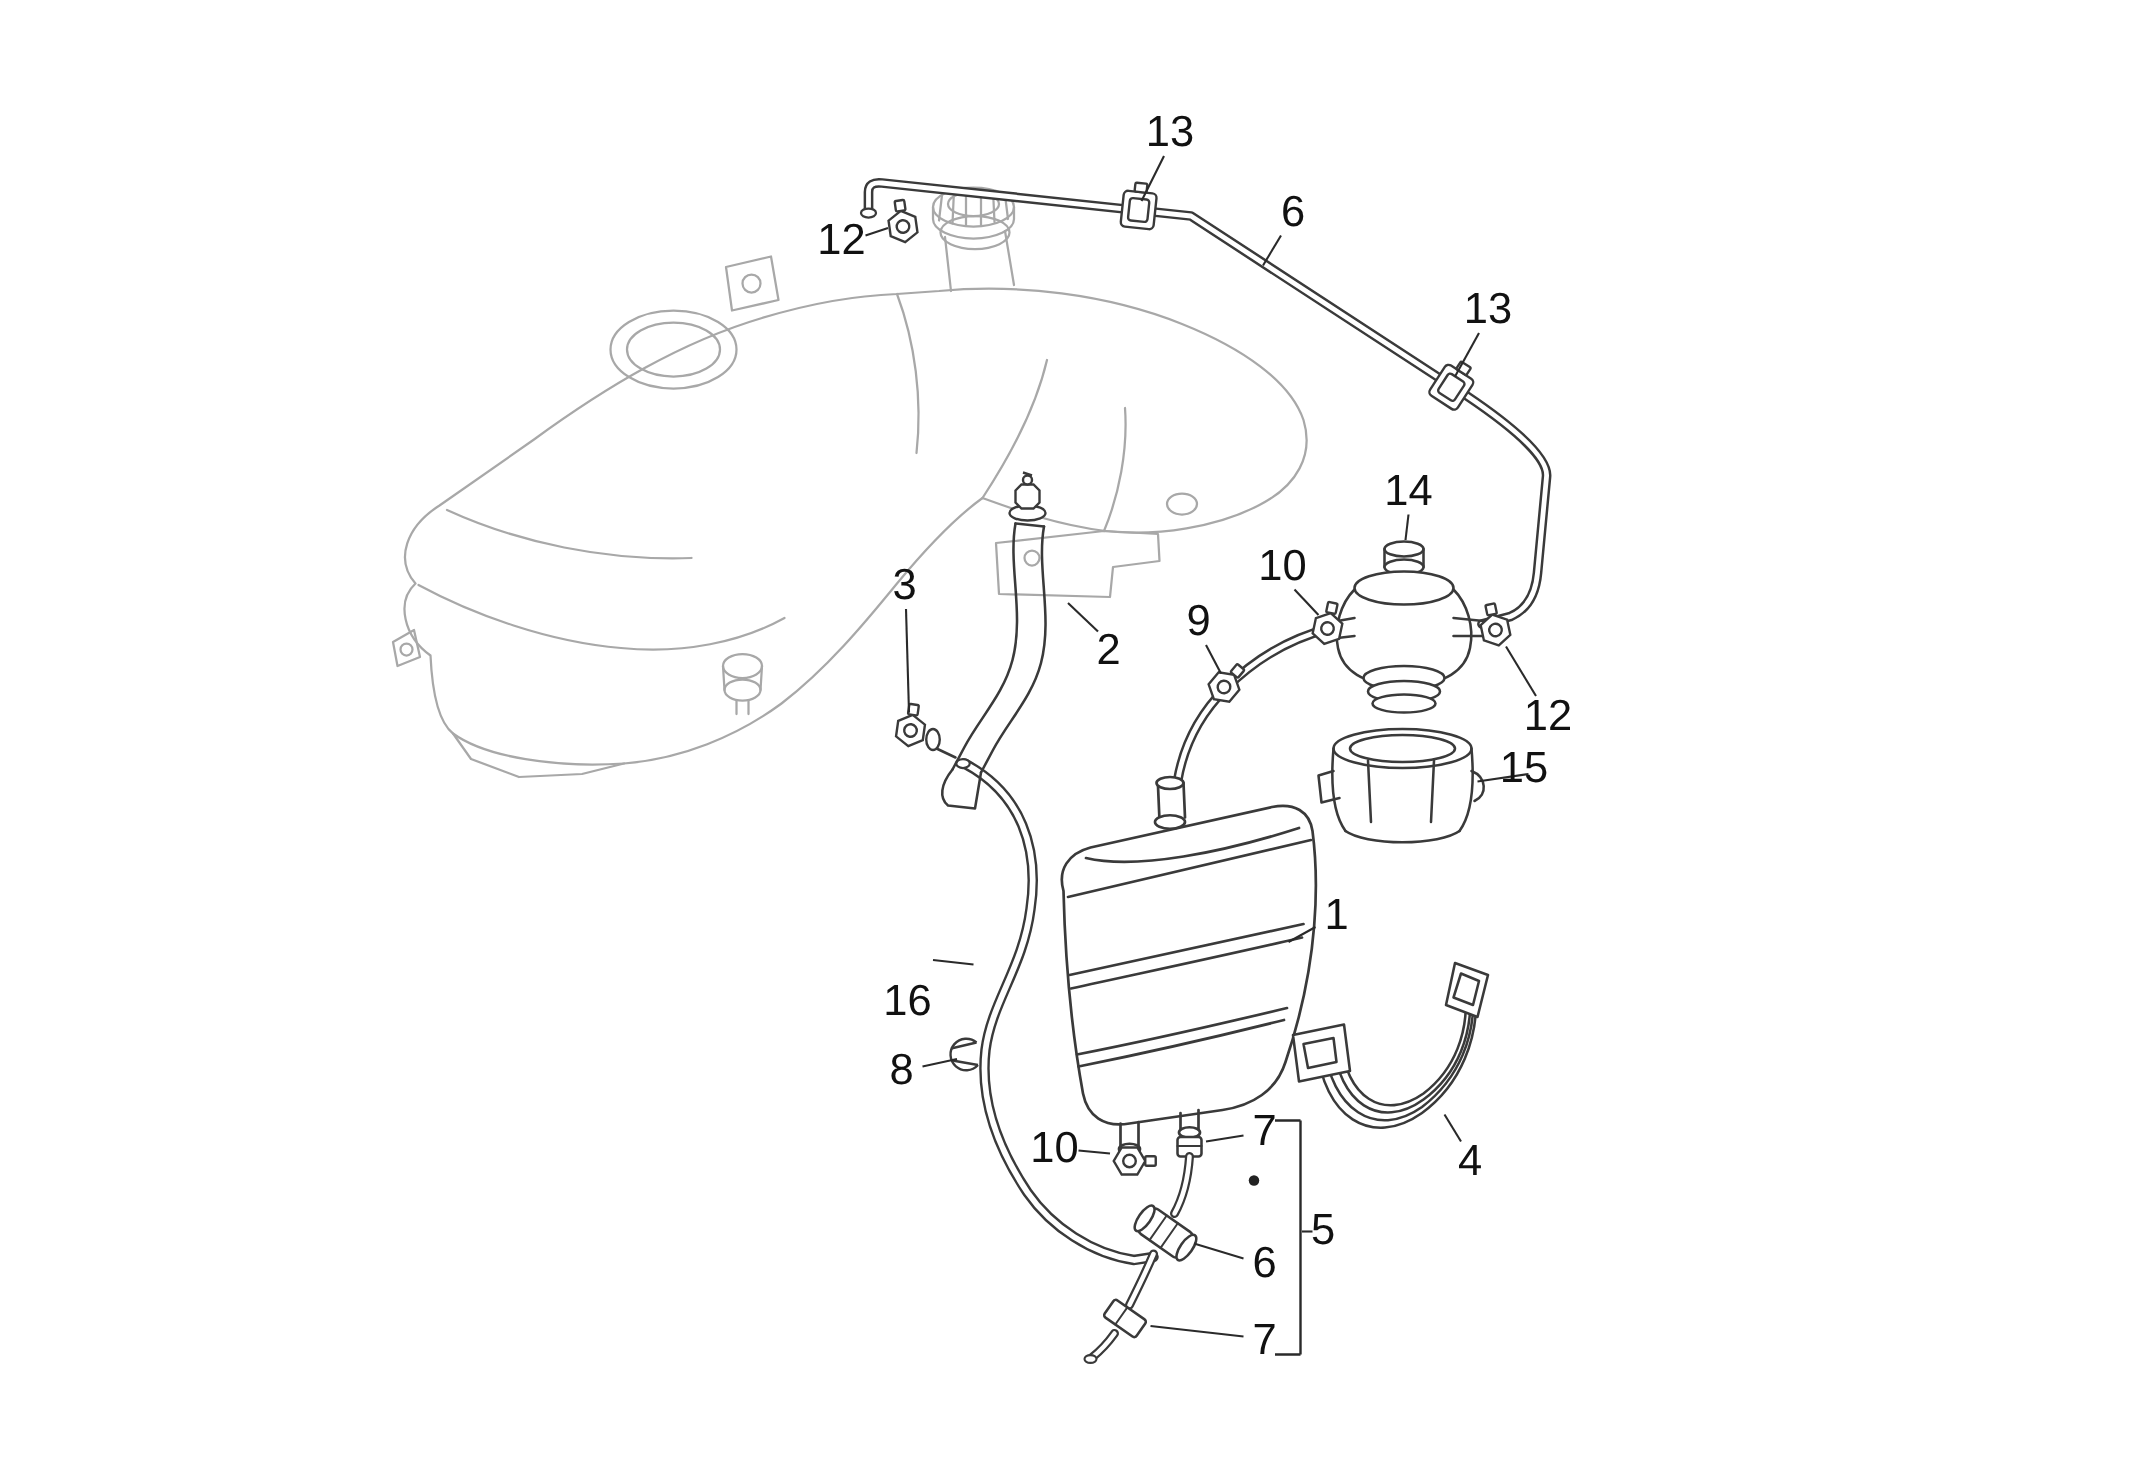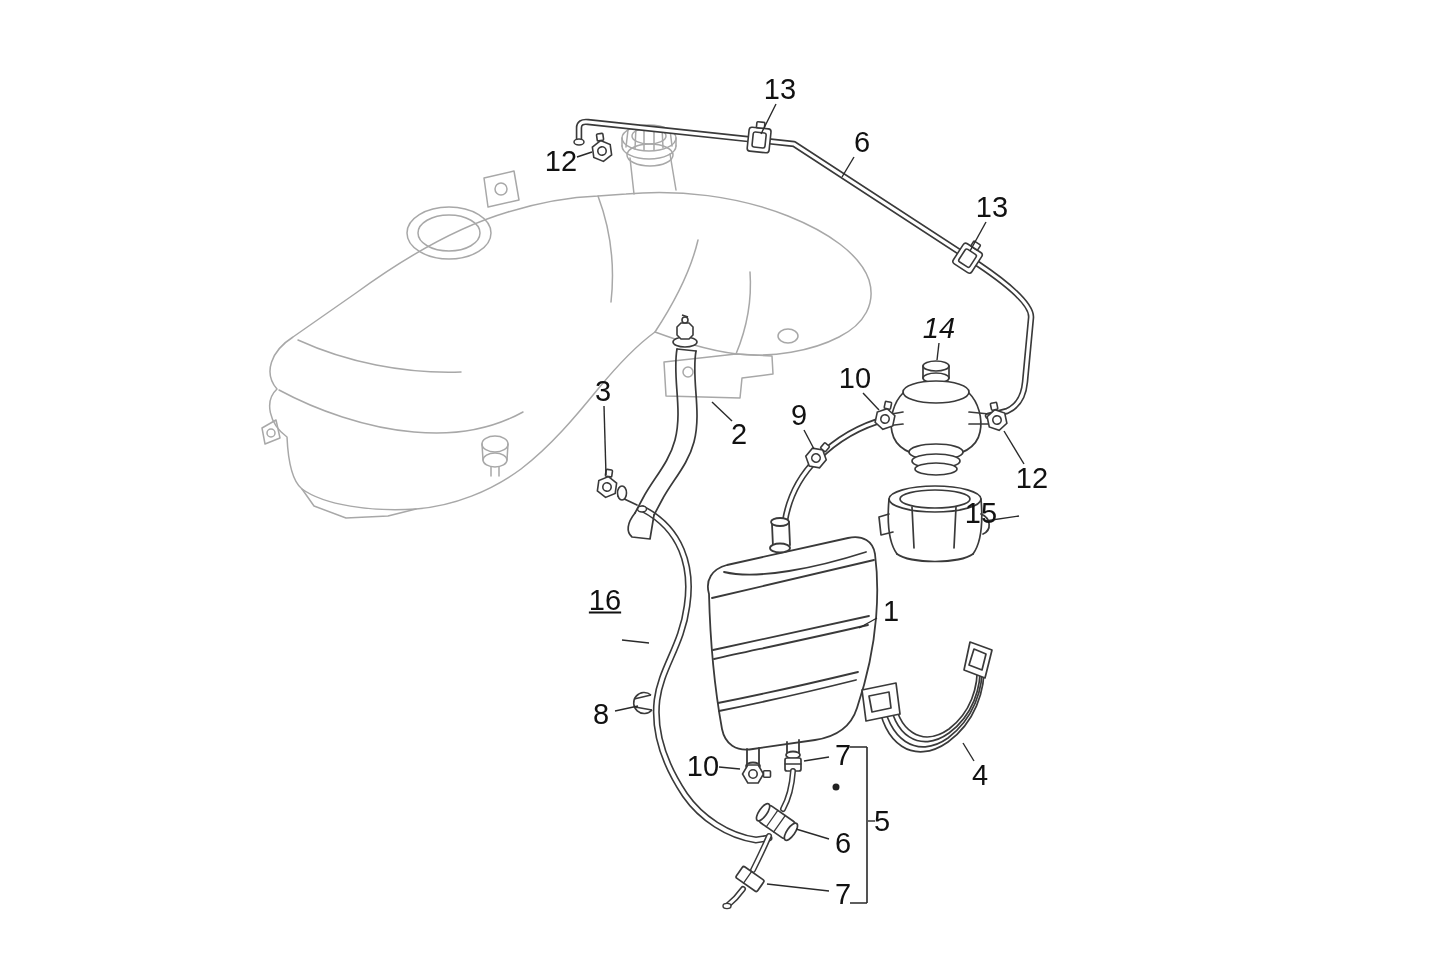--- a/index.html
+++ b/index.html
@@ -259,29 +259,29 @@
         <line x1="793" y1="891" x2="731" y2="884"></line>
         <line x1="938" y1="761" x2="927" y2="743"></line>
       </g>
   </svg>
 
   <div class="callout-layer">
       <div class="callout" style="left: 744px; top: 89px;">13</div>
       <div class="callout" style="left: 525px; top: 161px;">12</div>
       <div class="callout" style="left: 826px; top: 142px;">6</div>
       <div class="callout" style="left: 956px; top: 207px;">13</div>
-      <div class="callout" style="left: 903px; top: 328px; font-style: italic;">14</div>
+      <div class="callout" style="left: 903px; top: 328px;">14</div>
       <div class="callout" style="left: 819px; top: 378px;">10</div>
       <div class="callout" style="left: 996px; top: 478px;">12</div>
       <div class="callout" style="left: 567px; top: 391px;">3</div>
       <div class="callout" style="left: 703px; top: 434px;">2</div>
       <div class="callout" style="left: 763px; top: 415px;">9</div>
-      <div class="callout" style="left: 945px; top: 513px;">15</div>
+      <div class="callout" style="left: 980px; top: 513px;">15</div>
       <div class="callout" style="left: 855px; top: 611px;">1</div>
-      <div class="callout" style="left: 569px; top: 600px; text-decoration: underline;">16</div>
+      <div class="callout" style="left: 569px; top: 668px;">16</div>
       <div class="callout" style="left: 565px; top: 714px;">8</div>
       <div class="callout" style="left: 667px; top: 766px;">10</div>
       <div class="callout" style="left: 807px; top: 755px;">7</div>
       <div class="callout" style="left: 846px; top: 821px;">5</div>
       <div class="callout" style="left: 807px; top: 843px;">6</div>
       <div class="callout" style="left: 807px; top: 894px;">7</div>
       <div class="callout" style="left: 944px; top: 775px;">4</div>
     </div>
 
 </div>

